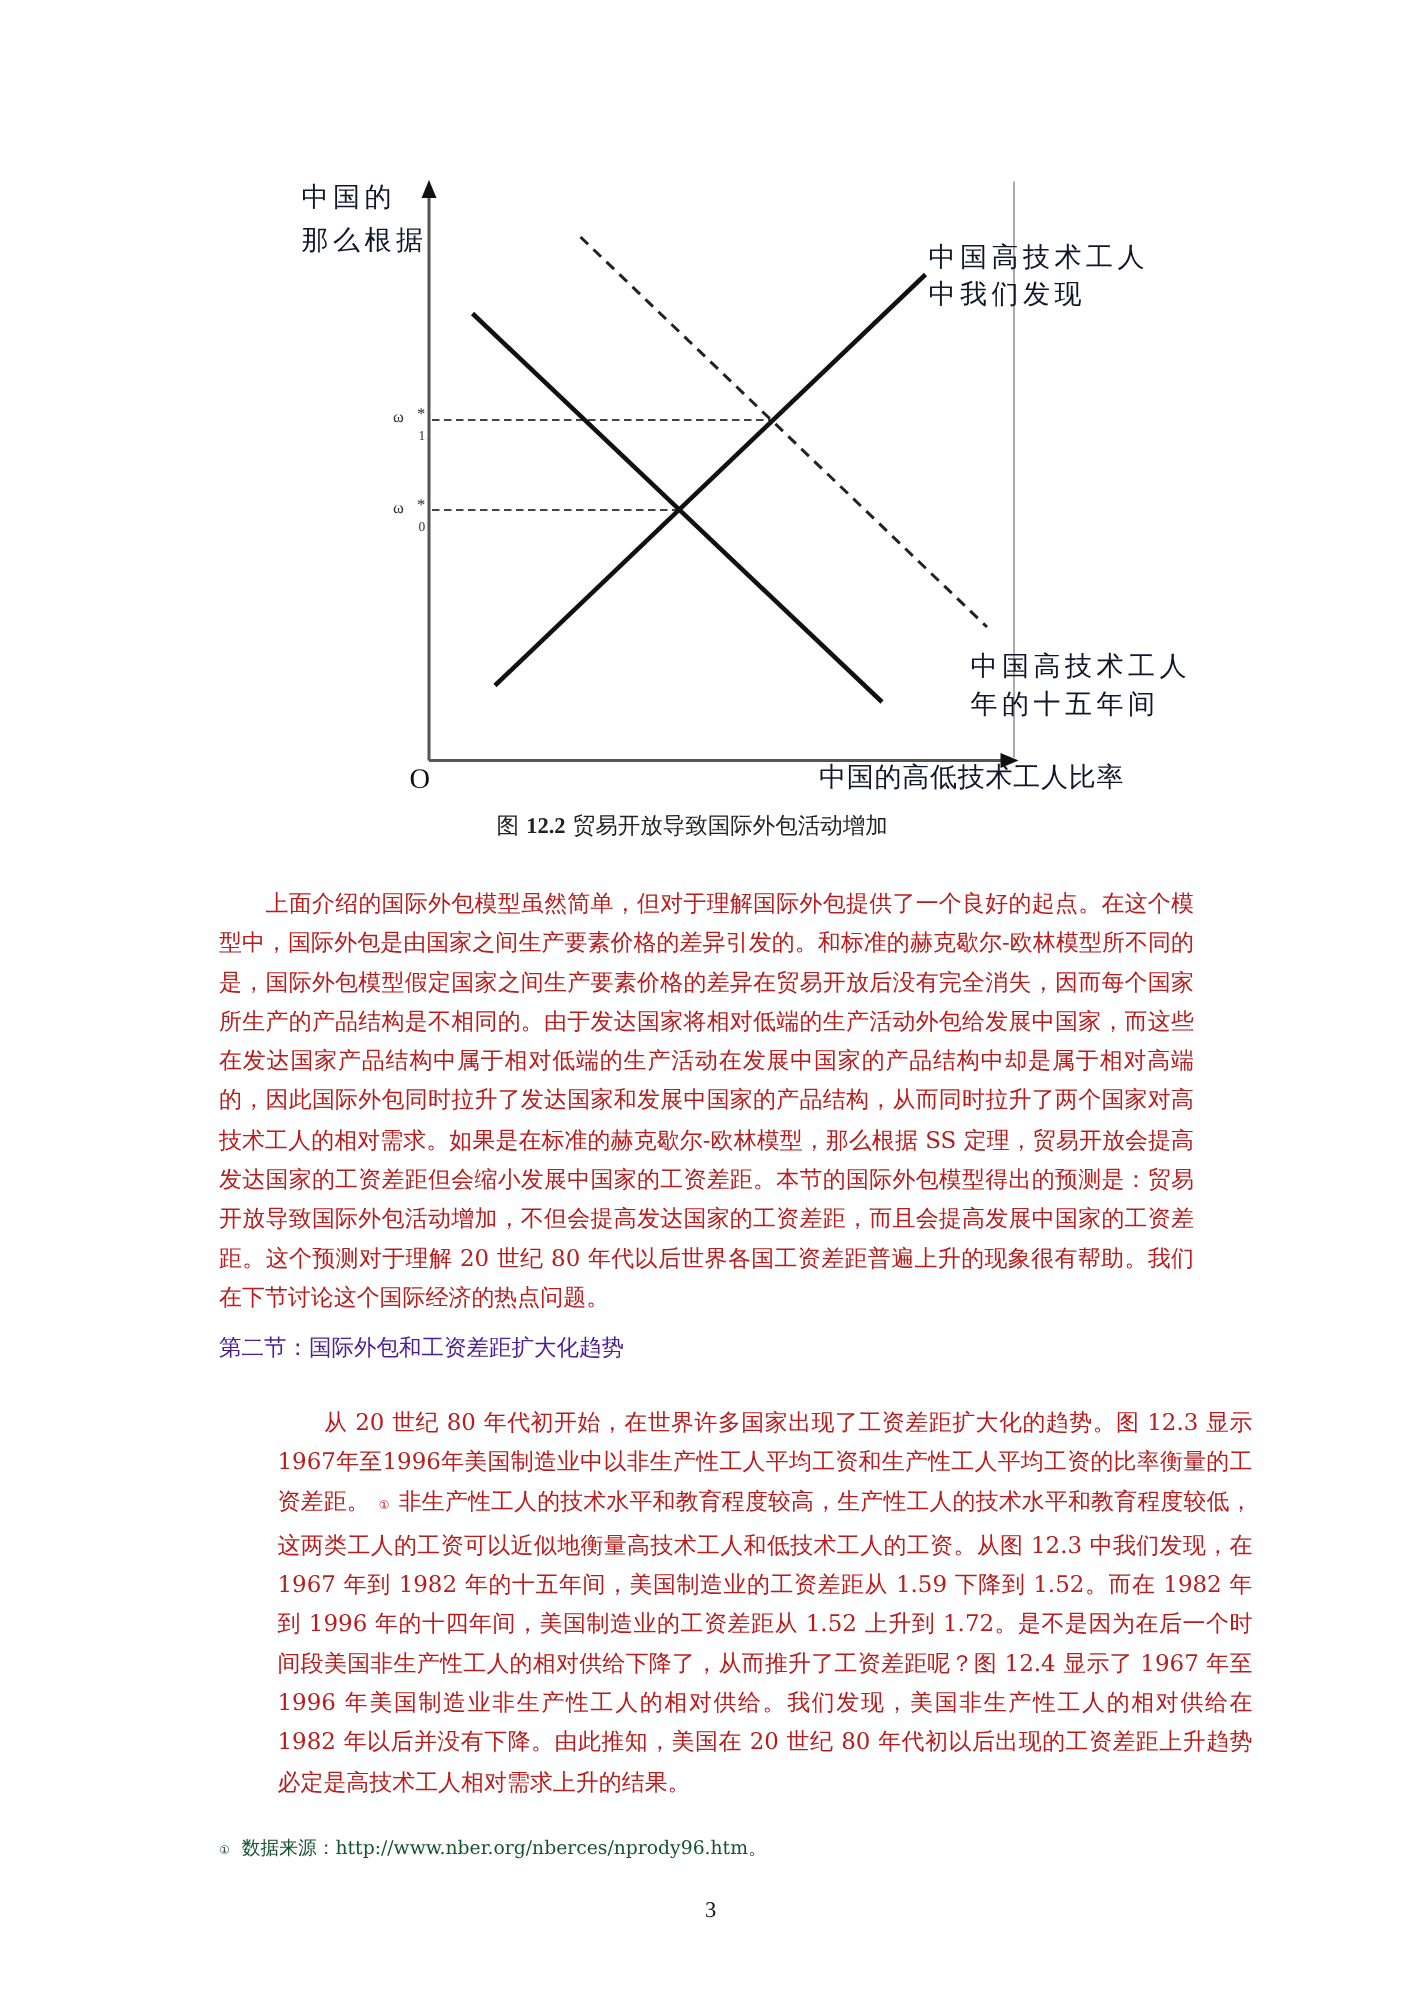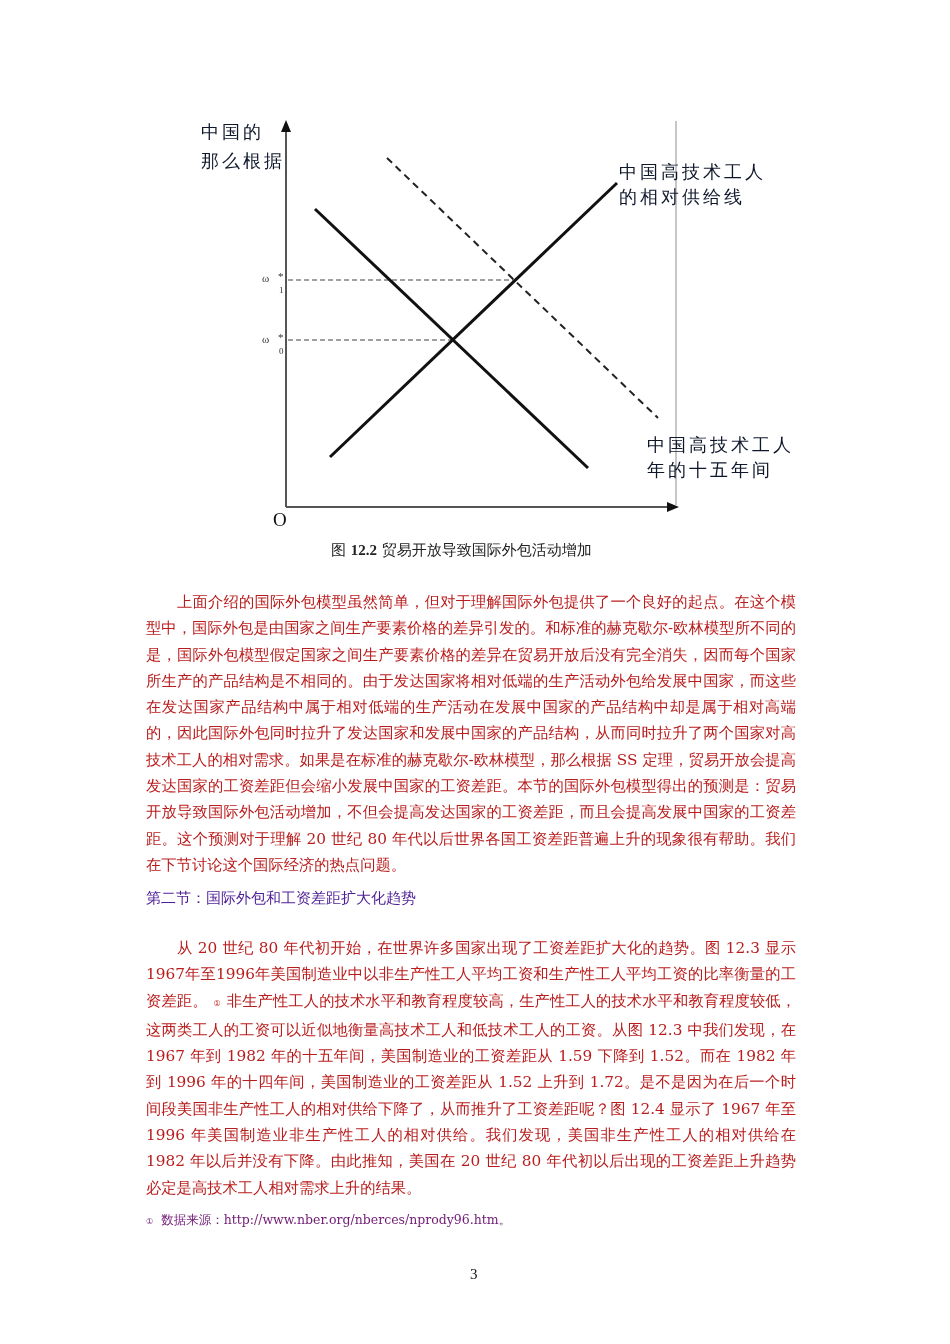--- a/index.html
+++ b/index.html
@@ -8,21 +8,21 @@
   .abs { position:absolute; }
   .fig-label { font-family:"DejaVu Sans","Liberation Sans",sans-serif; font-size:18px; letter-spacing:3px; color:#0f172a; line-height:30px; white-space:nowrap; }
   .omega { font-family:"Liberation Serif",serif; font-size:11px; color:#333; }
   .origin { font-family:"Liberation Serif",serif; font-size:19px; color:#111; }
   .caption { font-size:15px; color:#222; white-space:nowrap; }
   .caption b { font-family:Liberation Serif, serif; }
   .para { left:146px; width:650px; font-size:15.3px; line-height:26.3px; color:#b91c1c; text-align:justify; }
   .para p { margin:0; }
   .indent { text-indent:31px; }
   .heading { left:146px; font-size:15px; color:#4c1d95; white-space:nowrap; }
-  .footnote { left:146px; font-size:12.5px; color:#701a75; white-space:nowrap; }
+  .footnote { left:146px; font-size:12.5px; color:#14532d; white-space:nowrap;margin-top:12px; }
   .footnote .fn-mark { font-size:8px; margin-right:8px; }
   .fn-ref { font-size:8px; margin:0 6px; }
   .page-num { left:470px; font-size:15px; font-family:"Liberation Serif",serif; }
 </style>
 </head>
 <body>
 
 <div class="abs" style="left:0;top:0;width:950px;height:570px;">
   <svg class="abs" style="left:0;top:0;" width="950" height="530" viewBox="0 0 950 530">
 
@@ -41,52 +41,53 @@
 
     <line x1="330" y1="457" x2="617" y2="183" stroke="#111" stroke-width="3"></line>
 
     <line x1="387" y1="158" x2="658" y2="418" stroke="#222" stroke-width="2" stroke-dasharray="7,5"></line>
   </svg>
 
   <div class="abs fig-label" style="left:201px;top:117px;">中国的</div>
   <div class="abs fig-label" style="left:201px;top:146px;">那么根据</div>
 
   <div class="abs fig-label" style="left:619px;top:157px;">中国高技术工人</div>
-  <div class="abs fig-label" style="left:619px;top:182px;">的相对供给线</div>
+  <div class="abs fig-label" style="left:619px;top:182px;">中我们发现</div>
 
   <div class="abs fig-label" style="left:647px;top:430px;">中国高技术工人</div>
   <div class="abs fig-label" style="left:647px;top:455px;">年的十五年间</div>
 
   <div class="abs omega" style="left:262px;top:272px;">
     <span>ω</span>
     <span style="position:absolute;left:16px;top:-2px;">*</span>
     <span style="position:absolute;left:17px;top:13px;font-size:9px;">1</span>
   </div>
   <div class="abs omega" style="left:262px;top:333px;">
     <span>ω</span>
     <span style="position:absolute;left:16px;top:-2px;">*</span>
     <span style="position:absolute;left:17px;top:13px;font-size:9px;">0</span>
   </div>
 
   <div class="abs origin" style="left:273px;top:509px;">O</div>
+  <div class="abs fig-label" style="left:546px;top:504px;letter-spacing:0.5px;">中国的高低技术工人比率</div>
 
   <div class="abs caption" style="left:331px;top:541px;">
     <span>图</span>
     <b>12.2</b>
     <span>贸易开放导致国际外包活动增加</span>
   </div>
 </div>
 
 <div class="abs para" style="top:589px;">
   <p class="indent">上面介绍的国际外包模型虽然简单，但对于理解国际外包提供了一个良好的起点。在这个模型中，国际外包是由国家之间生产要素价格的差异引发的。和标准的赫克歇尔-欧林模型所不同的是，国际外包模型假定国家之间生产要素价格的差异在贸易开放后没有完全消失，因而每个国家所生产的产品结构是不相同的。由于发达国家将相对低端的生产活动外包给发展中国家，而这些在发达国家产品结构中属于相对低端的生产活动在发展中国家的产品结构中却是属于相对高端的，因此国际外包同时拉升了发达国家和发展中国家的产品结构，从而同时拉升了两个国家对高技术工人的相对需求。如果是在标准的赫克歇尔-欧林模型，那么根据 SS 定理，贸易开放会提高发达国家的工资差距但会缩小发展中国家的工资差距。本节的国际外包模型得出的预测是：贸易开放导致国际外包活动增加，不但会提高发达国家的工资差距，而且会提高发展中国家的工资差距。这个预测对于理解 20 世纪 80 年代以后世界各国工资差距普遍上升的现象很有帮助。我们在下节讨论这个国际经济的热点问题。</p>
 </div>
 
 <div class="abs heading" style="top:889px;">第二节：国际外包和工资差距扩大化趋势</div>
 
-<div class="abs para" style="top:935px;">
+<div class="abs para" style="top:935px;margin-left:39px;">
   <p class="indent"><span>从 20 世纪 80 年代初开始，在世界许多国家出现了工资差距扩大化的趋势。图 12.3 显示1967年至1996年美国制造业中以非生产性工人平均工资和生产性工人平均工资的比率衡量的工资差距。</span><span class="fn-ref">①</span><span>非生产性工人的技术水平和教育程度较高，生产性工人的技术水平和教育程度较低，这两类工人的工资可以近似地衡量高技术工人和低技术工人的工资。从图 12.3 中我们发现，在 1967 年到 1982 年的十五年间，美国制造业的工资差距从 1.59 下降到 1.52。而在 1982 年到 1996 年的十四年间，美国制造业的工资差距从 1.52 上升到 1.72。是不是因为在后一个时间段美国非生产性工人的相对供给下降了，从而推升了工资差距呢？图 12.4 显示了 1967 年至 1996 年美国制造业非生产性工人的相对供给。我们发现，美国非生产性工人的相对供给在 1982 年以后并没有下降。由此推知，美国在 20 世纪 80 年代初以后出现的工资差距上升趋势必定是高技术工人相对需求上升的结果。</span></p>
 </div>
 
 <div class="abs footnote" style="top:1212px;">
   <span class="fn-mark">①</span><span>数据来源：http://www.nber.org/nberces/nprody96.htm。</span>
 </div>
 
 <div class="abs page-num" style="top:1266px;">3</div>
 
 </body></html>

